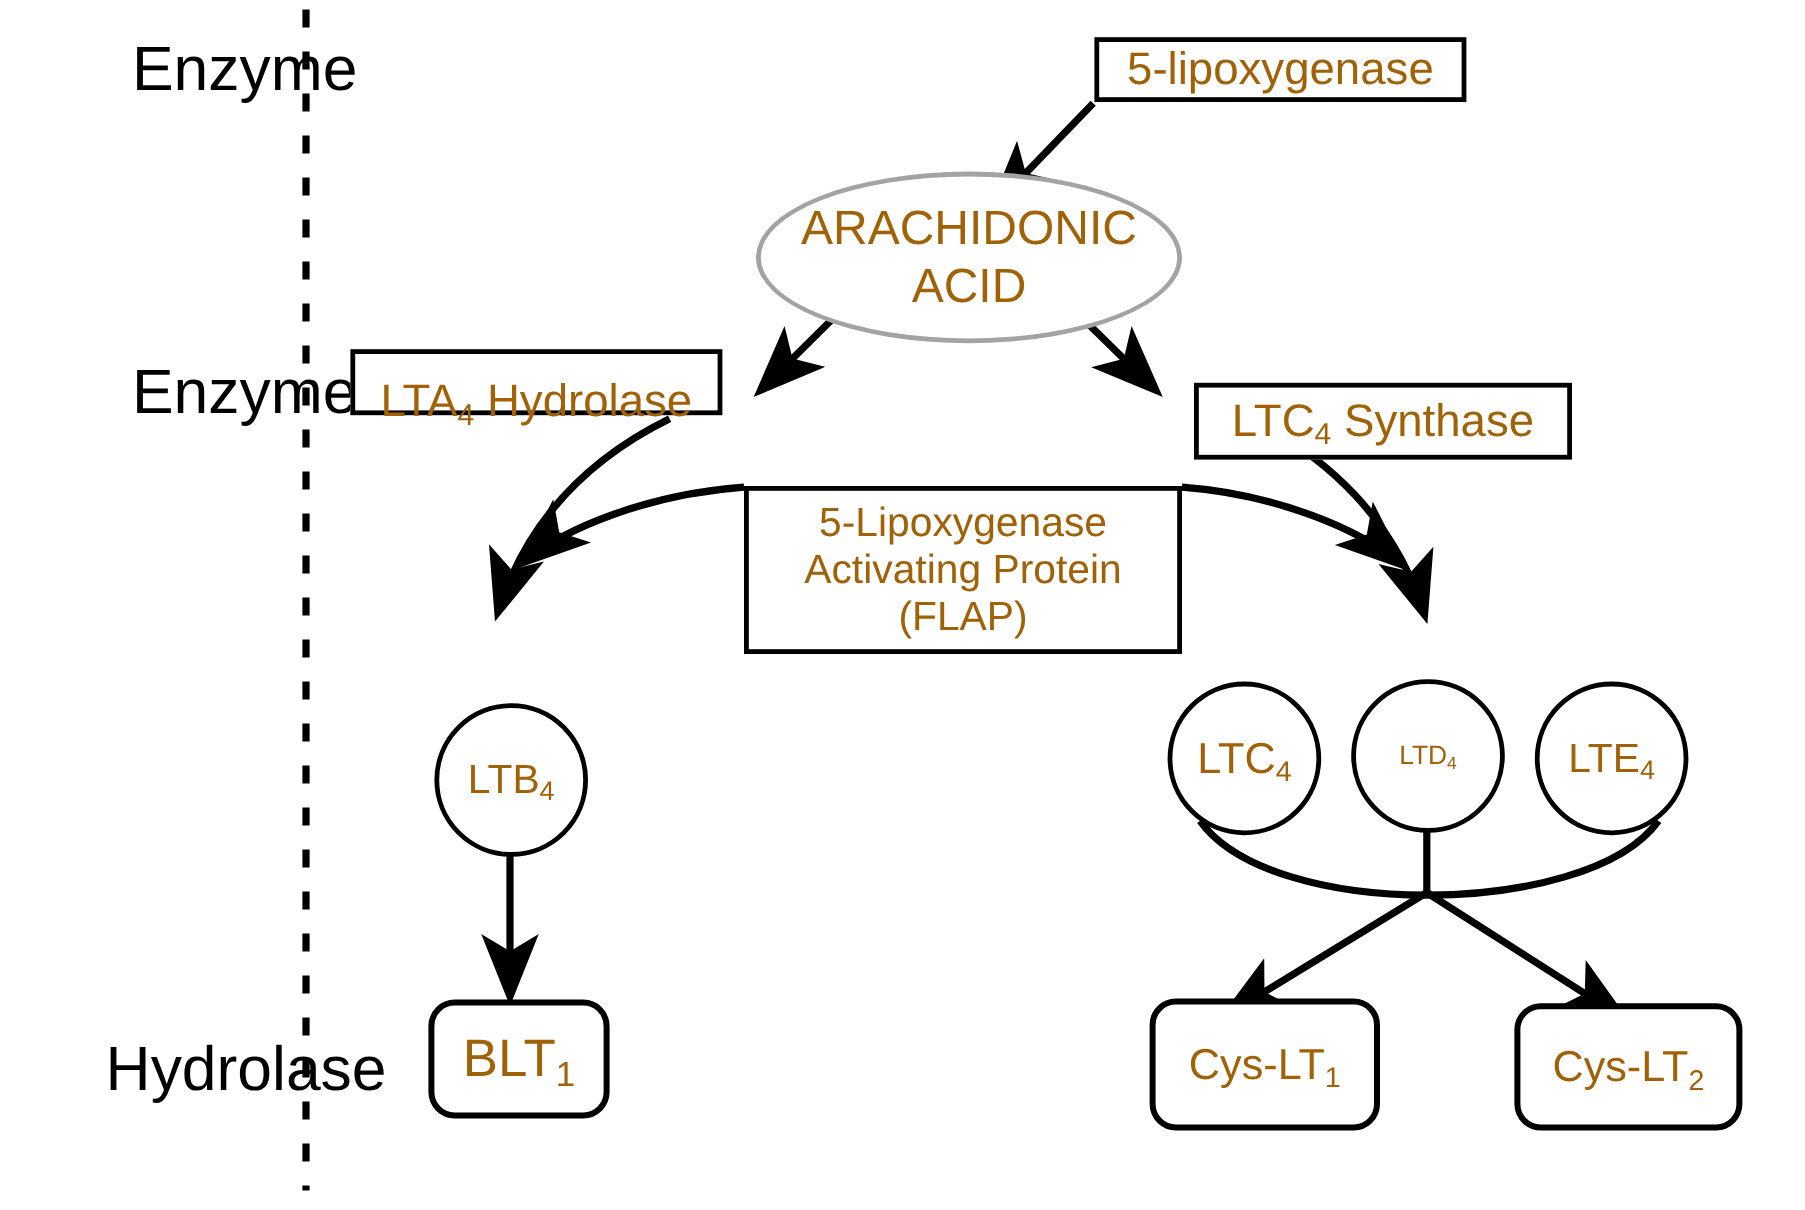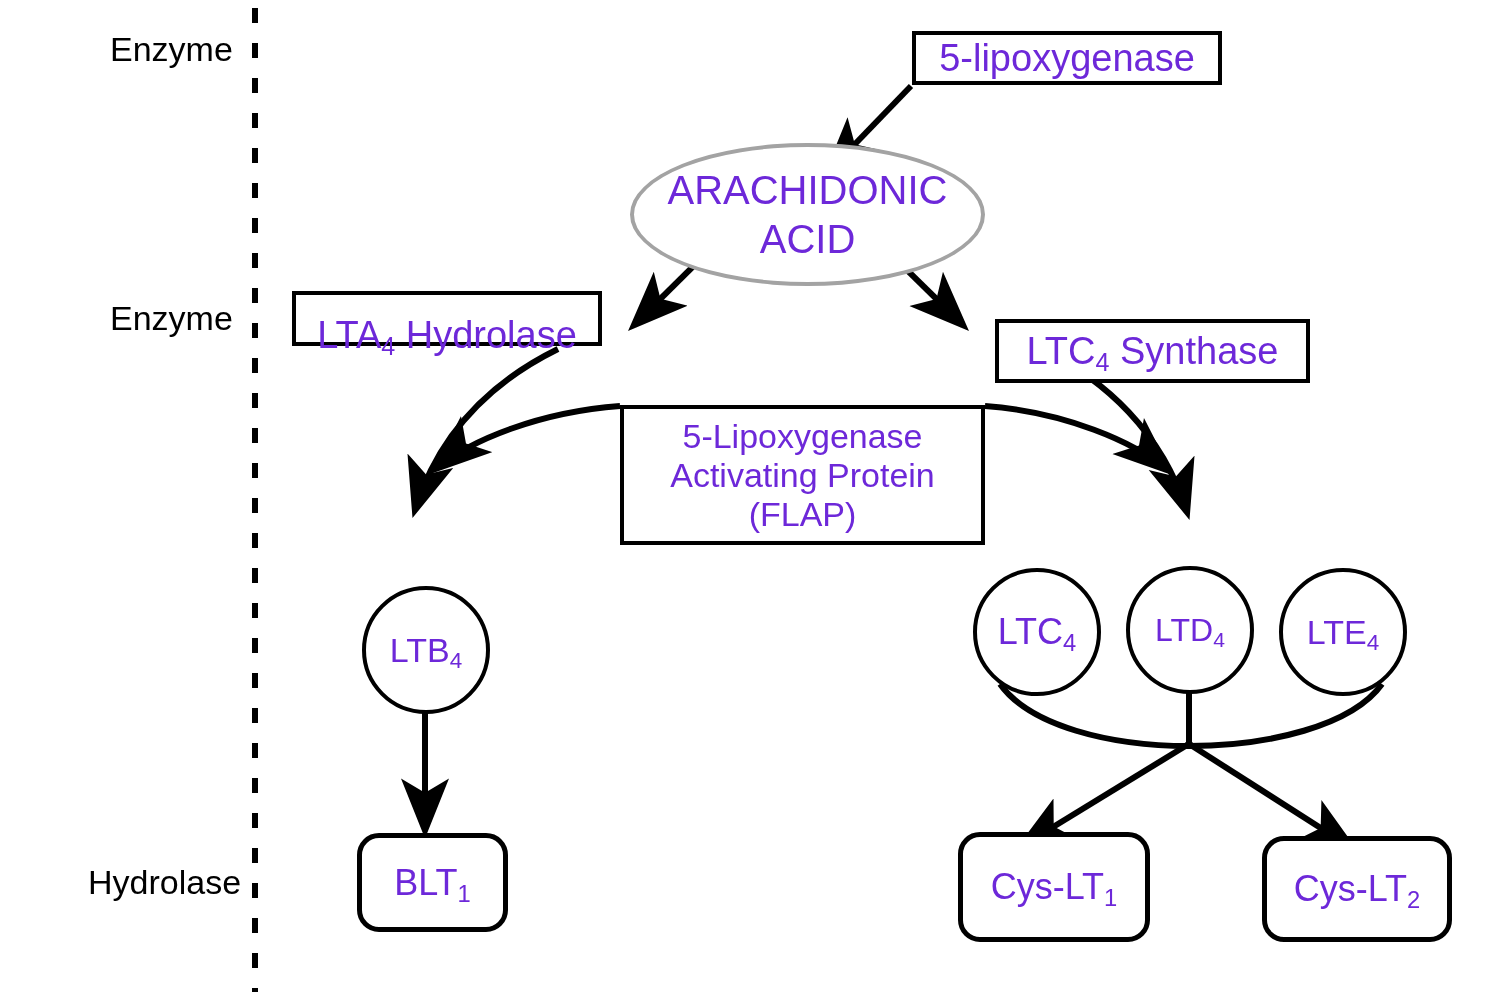--- a/index.html
+++ b/index.html
@@ -18,32 +18,32 @@
   }
   #vector-layer {
     position: absolute;
     left: 0;
     top: 0;
     width: 1504px;
     height: 1008px;
   }
   .row-label {
     position: absolute;
-    font-size: 34px;
+    font-size: 52px;
     line-height: 1;
     white-space: nowrap;
     color: #000;
   }
   .node {
     position: absolute;
     display: flex;
     align-items: center;
     justify-content: center;
     text-align: center;
-    color: #6d28d9;
+    color: #a16207;
     background: #ffffff;
     box-sizing: border-box;
   }
   .node-text {
     display: block;
     white-space: nowrap;
   }
   
   .box {
     border: 4px solid #000;
@@ -140,29 +140,29 @@
 
   <div class="node circle" style="left:362px; top:586px; width:128px; height:128px;">
     <span class="node-text" style="font-size:34px;"><span>LTB</span><span class="sub">4</span></span>
   </div>
 
   <div class="node circle" style="left:973px; top:568px; width:128px; height:128px;">
     <span class="node-text" style="font-size:36px;"><span>LTC</span><span class="sub">4</span></span>
   </div>
 
   <div class="node circle" style="left:1126px; top:566px; width:128px; height:128px;">
-    <span class="node-text" style="font-size:32px;"><span>LTD</span><span class="sub">4</span></span>
+    <span class="node-text" style="font-size:22px;"><span>LTD</span><span class="sub">4</span></span>
   </div>
 
   <div class="node circle" style="left:1279px; top:568px; width:128px; height:128px;">
     <span class="node-text" style="font-size:34px;"><span>LTE</span><span class="sub">4</span></span>
   </div>
 
   <div class="node rbox" style="left:357px; top:833px; width:151px; height:99px;">
-    <span class="node-text" style="font-size:36px;"><span>BLT</span><span class="sub">1</span></span>
+    <span class="node-text" style="font-size:44px;"><span>BLT</span><span class="sub">1</span></span>
   </div>
 
   <div class="node rbox" style="left:958px; top:832px; width:192px; height:110px;">
     <span class="node-text" style="font-size:36px;"><span>Cys-LT</span><span class="sub">1</span></span>
   </div>
 
   <div class="node rbox" style="left:1262px; top:836px; width:190px; height:106px;">
     <span class="node-text" style="font-size:36px;"><span>Cys-LT</span><span class="sub">2</span></span>
   </div>
 

